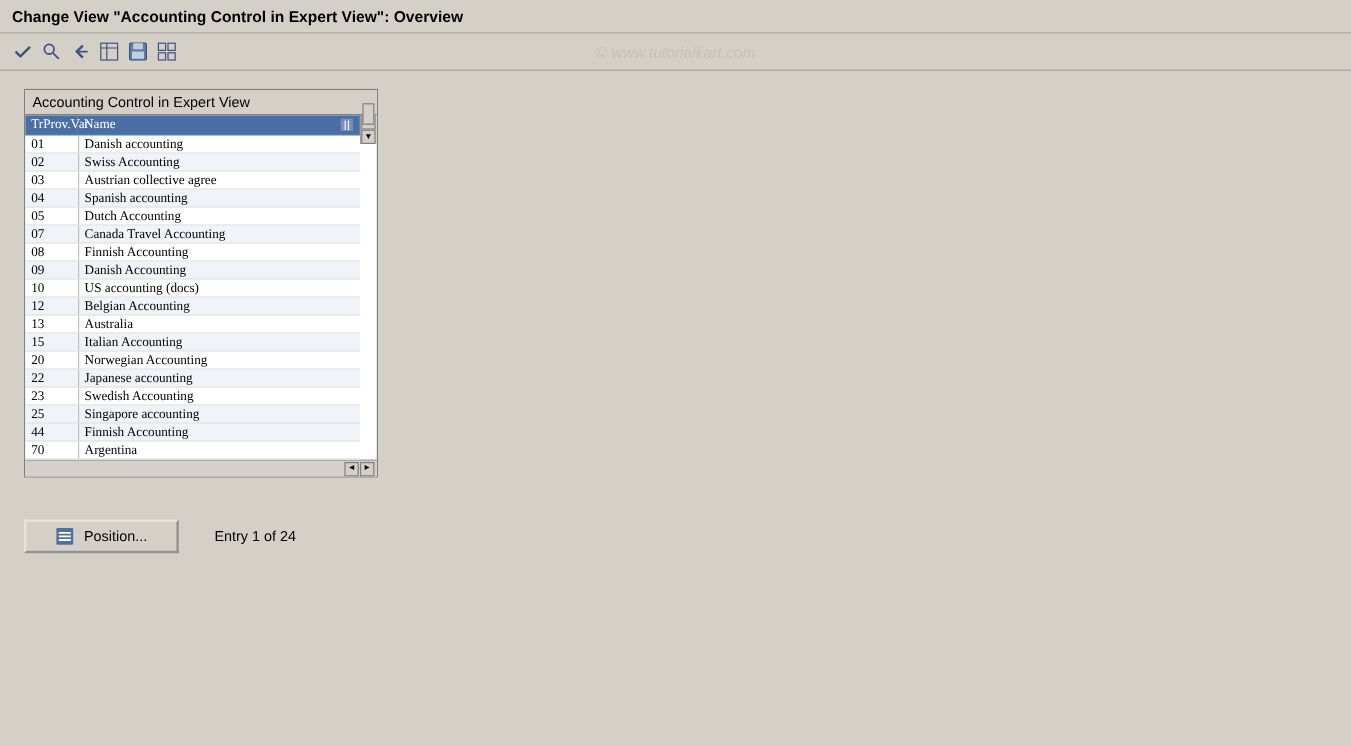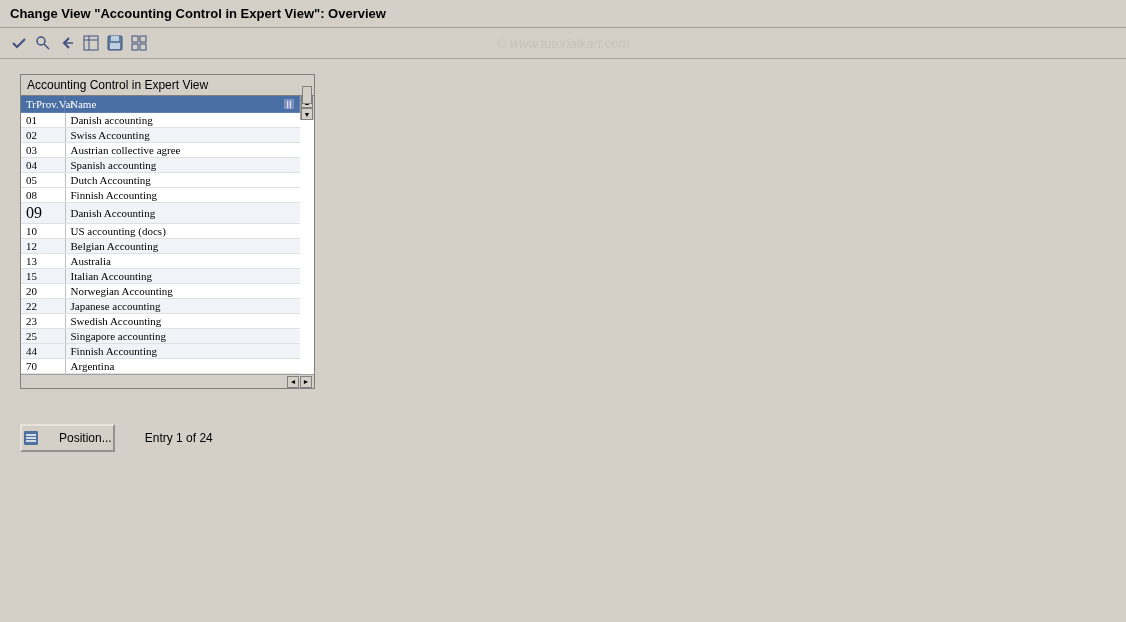--- a/index.html
+++ b/index.html
@@ -144,24 +144,24 @@
     .bottom-area {
       padding: 20px 20px;
       display: flex;
       align-items: center;
       gap: 30px;
     }
 
     .position-button {
       display: flex;
       align-items: center;
-      gap: 20px;
+      gap: 8px;
       background: #d4d0c8;
       border: 2px outset #e8e4dc;
-      padding: 4px 1px;
+      padding: 4px 24px;
       cursor: pointer;
       font-size: 12px;
     }
 
     
     .col-headers {
       display: flex;
       background-color: #4a6fa5;
       border-bottom: 1px solid #6080b0;
     }
@@ -281,26 +281,30 @@
       <td style="font-size:11px;padding:1px 5px;">Austrian collective agree</td>
     </tr>
               <tr style="background-color: rgb(240, 244, 248);">
       <td style="width:44px;border-right:1px solid #c0c0c0;font-size:11px;padding:1px 5px;">04</td>
       <td style="font-size:11px;padding:1px 5px;">Spanish accounting</td>
     </tr>
               <tr style="background-color: rgb(255, 255, 255);">
       <td style="width:44px;border-right:1px solid #c0c0c0;font-size:11px;padding:1px 5px;">05</td>
       <td style="font-size:11px;padding:1px 5px;">Dutch Accounting</td>
     </tr>
+              <tr style="background-color: rgb(240, 244, 248);">
+      <td style="width:44px;border-right:1px solid #c0c0c0;font-size:11px;padding:1px 5px;">07</td>
+      <td style="font-size:11px;padding:1px 5px;">Canada Travel Accounting</td>
+    </tr>
               <tr style="background-color: rgb(255, 255, 255);">
       <td style="width:44px;border-right:1px solid #c0c0c0;font-size:11px;padding:1px 5px;">08</td>
       <td style="font-size:11px;padding:1px 5px;">Finnish Accounting</td>
     </tr>
               <tr style="background-color: rgb(240, 244, 248);">
-      <td style="width:44px;border-right:1px solid #c0c0c0;font-size:16px;padding:1px 5px;">09</td>
+      <td style="width:44px;border-right:1px solid #c0c0c0;font-size:11px;padding:1px 5px;">09</td>
       <td style="font-size:11px;padding:1px 5px;">Danish Accounting</td>
     </tr>
               <tr style="background-color: rgb(255, 255, 255);">
       <td style="width:44px;border-right:1px solid #c0c0c0;font-size:11px;padding:1px 5px;">10</td>
       <td style="font-size:11px;padding:1px 5px;">US accounting (docs)</td>
     </tr>
               <tr style="background-color: rgb(240, 244, 248);">
       <td style="width:44px;border-right:1px solid #c0c0c0;font-size:11px;padding:1px 5px;">12</td>
       <td style="font-size:11px;padding:1px 5px;">Belgian Accounting</td>
     </tr>

